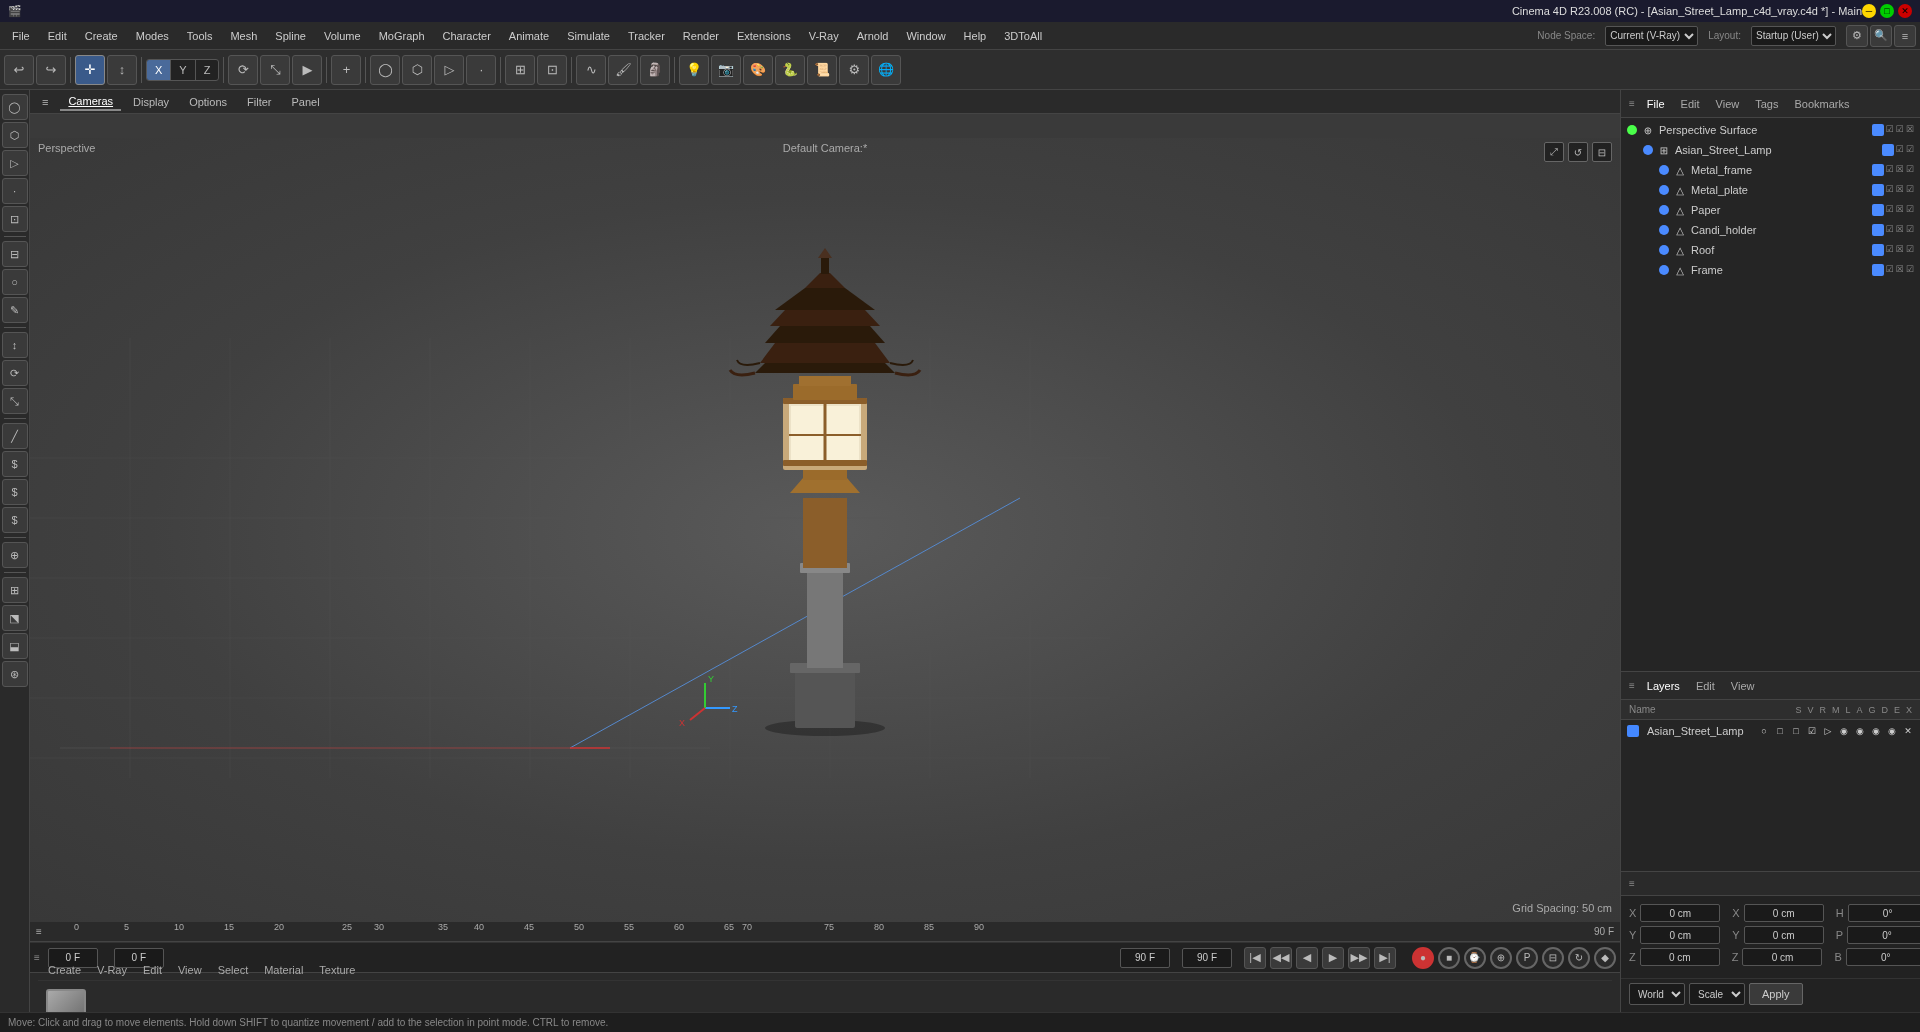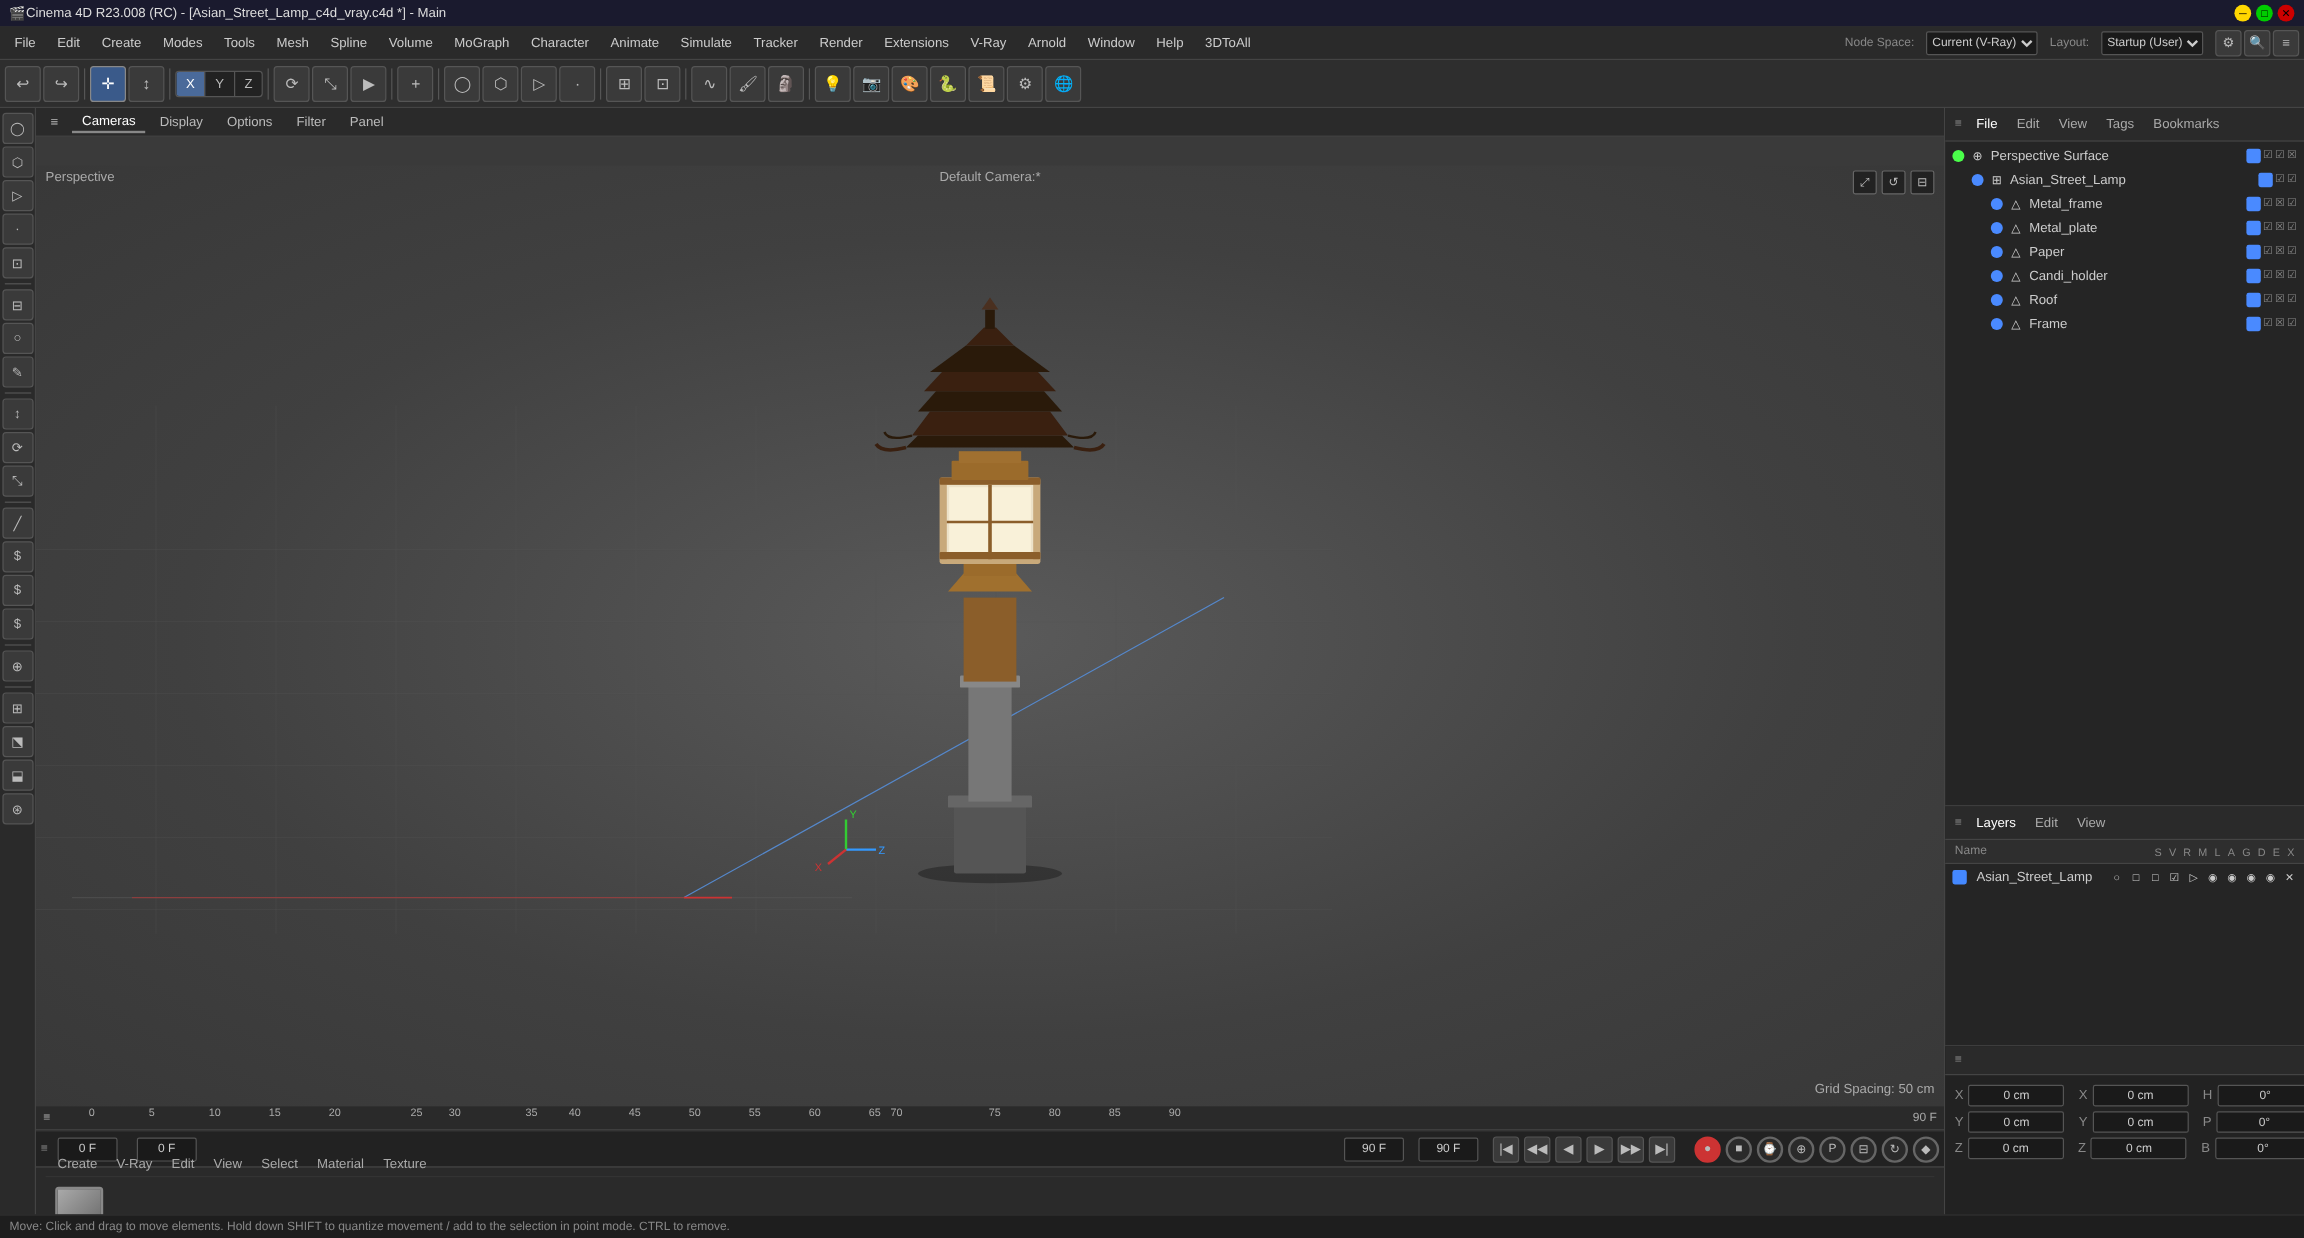--- a/index.html
+++ b/index.html
@@ -4,21 +4,21 @@
   <style>
     * { margin: 0; padding: 0; box-sizing: border-box; }
     body { width: 1920px; height: 1032px; background: #3a3a3a; font-family: Arial, sans-serif; font-size: 11px; color: #ccc; overflow: hidden; }
 
     
     #title-bar {
       width: 100%; height: 22px; background: #1a1a2e;
       display: flex; align-items: center; justify-content: space-between;
       padding: 0 8px; color: #ddd; font-size: 11px;
     }
-    #title-bar .title { flex: 1; text-align: left; }
+    #title-bar .title { flex: 1; text-align: right; }
     #title-bar .window-controls { display: flex; gap: 4px; }
     #title-bar .wc-btn { width: 14px; height: 14px; border-radius: 50%; border: none; cursor: pointer; font-size: 9px; display: flex; align-items: center; justify-content: center; }
     .wc-min { background: #ffd700; }
     .wc-max { background: #00cc00; }
     .wc-close { background: #cc0000; }
 
     
     #menu-bar {
       width: 100%; height: 28px; background: #2a2a2a;
       display: flex; align-items: center; padding: 0 4px; gap: 2px;
@@ -63,21 +63,21 @@
 
     
     #viewport-area {
       flex: 1; display: flex; flex-direction: column;
     }
     #viewport-tabs {
       height: 24px; background: #2a2a2a; display: flex; align-items: center;
       padding: 0 4px; gap: 4px; border-bottom: 1px solid #444;
     }
     .vp-tab { padding: 2px 8px; font-size: 11px; color: #bbb; cursor: pointer; }
-    .vp-tab.active { color: #fff; border-bottom: 2px solid #888; }
+    .vp-tab.active { color: #fff; border-bottom: 2px solid #888; text-decoration: underline; }
     #viewport {
       flex: 1; background: #4a4a4a; position: relative; overflow: hidden;
     }
     #viewport-label {
       position: absolute; top: 4px; left: 8px; color: #aaa; font-size: 11px;
     }
     #camera-label {
       position: absolute; top: 4px; left: 50%; transform: translateX(-50%);
       color: #aaa; font-size: 11px;
     }
@@ -744,19 +744,28 @@
 
         <div class="pp-row">
           <span class="pp-label">Z</span>
           <input type="text" class="pp-input" value="0 cm" style="">
           <span class="pp-label2">Z</span>
           <input type="text" class="pp-input2" value="0 cm" style="">
           <span class="pp-label2">B</span>
           <input type="text" class="pp-input2" value="0°" style="">
         </div>
       </div>
+      <div id="pp-bottom">
+        <select class="pp-dropdown">
+          <option>World</option>
+        </select>
+        <select class="pp-dropdown">
+          <option>Scale</option>
+        </select>
+        <button class="pp-apply-btn">Apply</button>
+      </div>
     </div>
   </div>
 </div>
 
 <div id="status-bar">
   <span>Move: Click and drag to move elements. Hold down SHIFT to quantize movement / add to the selection in point mode. CTRL to remove.</span>
 </div>
 
 </body></html>

